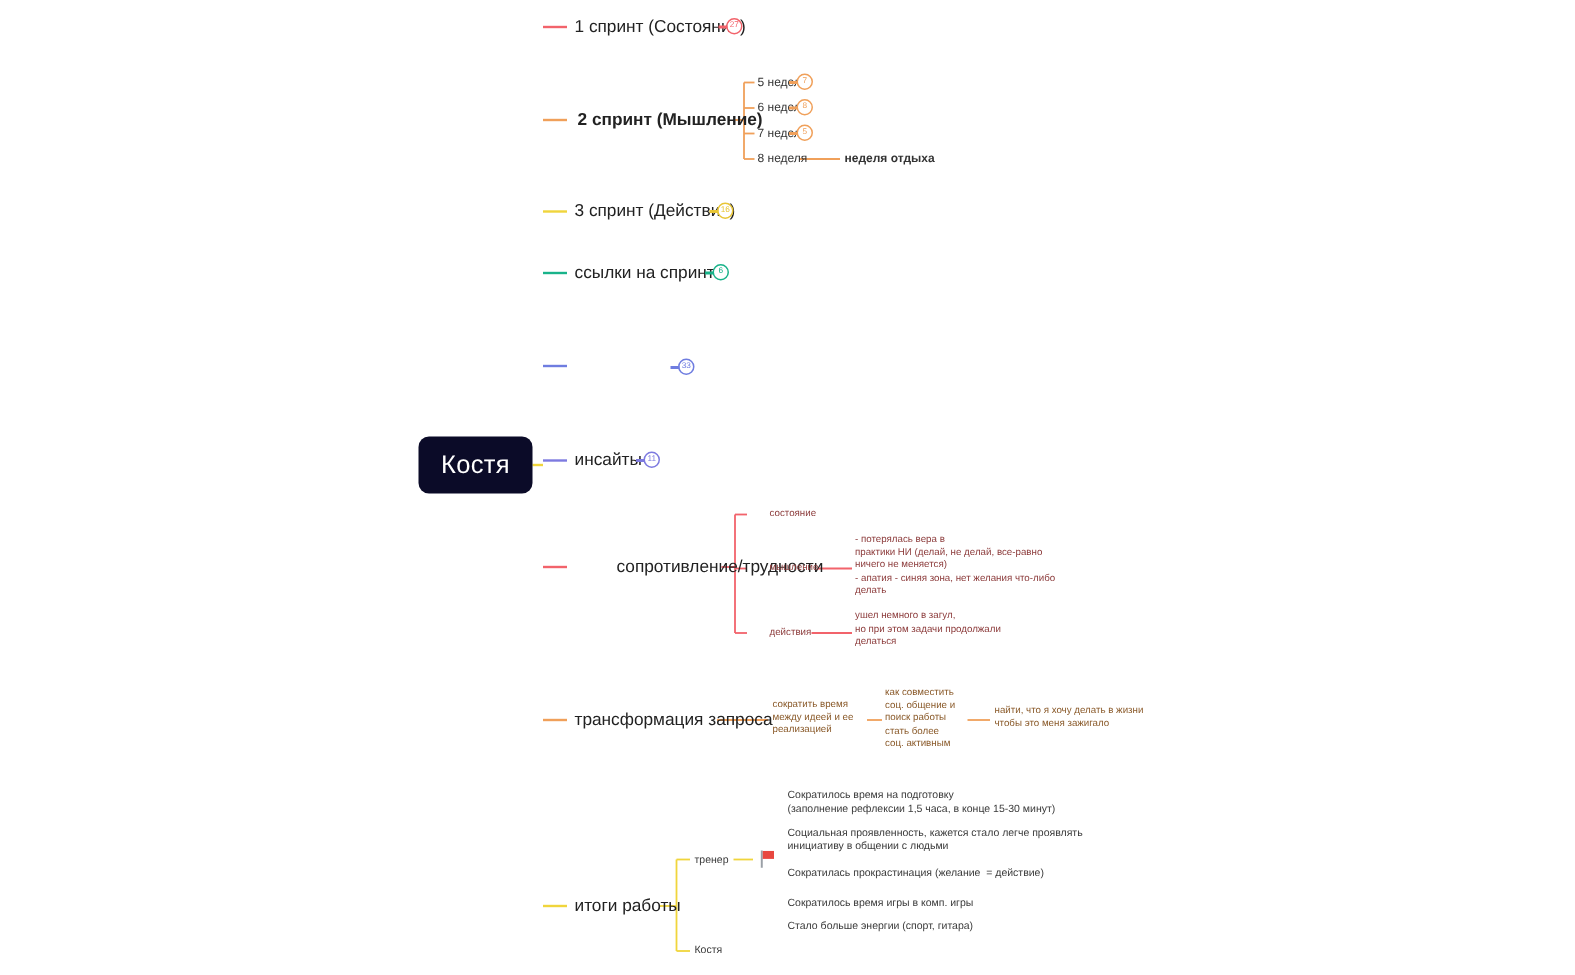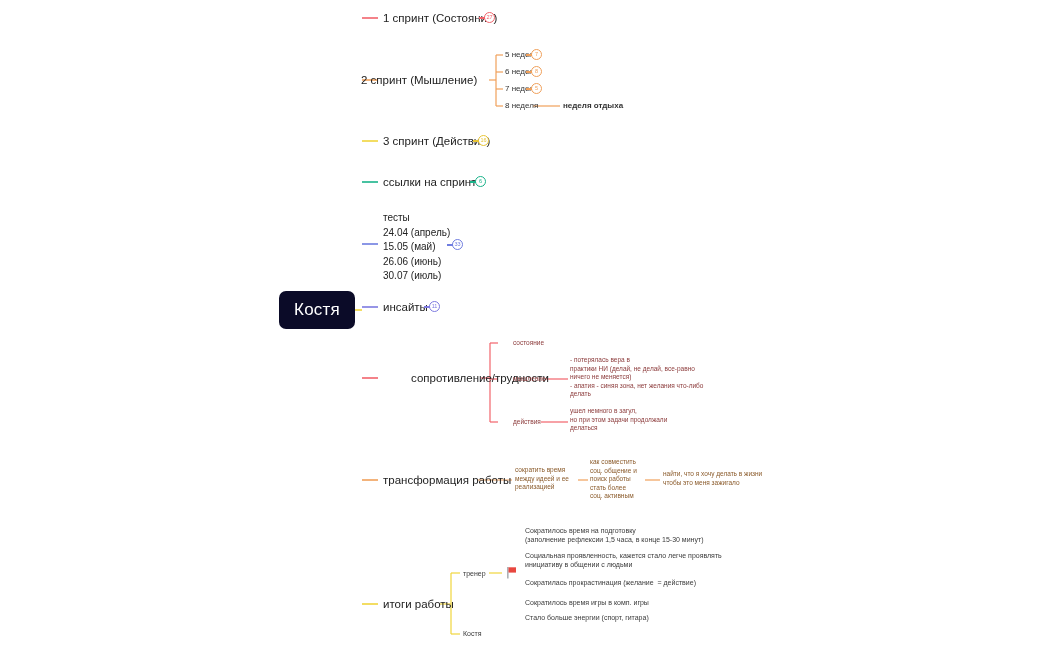--- a/index.html
+++ b/index.html
@@ -126,65 +126,60 @@
     <path d="M451,573 L460,573" stroke="#f0d53c" stroke-width="1.2" fill="none"></path>
     <path d="M451,634 L460,634" stroke="#f0d53c" stroke-width="1.2" fill="none"></path>
     <path d="M489,573 L502,573" stroke="#f0d53c" stroke-width="1.2" fill="none"></path>
   </svg>
 
   <div class="node central">Костя</div>
 
   <div class="node l1" style="left:383px; top:11px;">1 спринт (Состояние)</div>
   <div class="badge b-red" style="left:484px; top:12px;">27</div>
 
-  <div class="node l1" style="left:361px; top:73px;">2 спринт (Мышление)</div>
+  <div class="node l1" style="left:385px; top:73px;font-weight:bold;">2 спринт (Мышление)</div>
 
   <div class="node l2" style="left:505px; top:50px;">5 неделя</div>
   <div class="badge b-org" style="left:531px; top:49px;">7</div>
 
   <div class="node l2" style="left:505px; top:67px;">6 неделя</div>
   <div class="badge b-org" style="left:531px; top:66px;">8</div>
 
   <div class="node l2" style="left:505px; top:84px;">7 неделя</div>
   <div class="badge b-org" style="left:531px; top:83px;">5</div>
 
   <div class="node l2" style="left:505px; top:101px;">8 неделя</div>
   <div class="node l2" style="left:563px; top:101px;font-weight:bold;">неделя отдыха</div>
 
   <div class="node l1" style="left:383px; top:134px;">3 спринт (Действия)</div>
   <div class="badge b-yel" style="left:478px; top:135px;">16</div>
 
   <div class="node l1" style="left:383px; top:175px;">ссылки на спринты</div>
   <div class="badge b-grn" style="left:475px; top:176px;">6</div>
 
-  <div class="node tests" style="left:383px; top:211px;">тесты
-24.04 (апрель)
-15.05 (май)
-26.06 (июнь)
-30.07 (июль)</div>
   <div class="badge b-blu" style="left:452px; top:239px;">33</div>
 
   <div class="node l1" style="left:383px; top:300px;">инсайты</div>
   <div class="badge b-pur" style="left:429px; top:301px;">11</div>
 
   <div class="node l1" style="left:383px; top:371px;margin-left:28px;">сопротивление/трудности</div>
 
   <div class="node l3r" style="left:513px; top:339px;">состояние</div>
   <div class="node l3r" style="left:513px; top:375px;">мышление</div>
   <div class="node l3r" style="left:570px; top:356px;">- потерялась вера в
 практики НИ (делай, не делай, все-равно
 ничего не меняется)
 - апатия - синяя зона, нет желания что-либо
 делать</div>
   <div class="node l3r" style="left:513px; top:418px;">действия</div>
   <div class="node l3r" style="left:570px; top:407px;">ушел немного в загул,
 но при этом задачи продолжали
 делаться</div>
 
-  <div class="node l1" style="left:383px; top:473px;">трансформация работы</div>
+  <div class="node l1" style="left:383px; top:473px;">трансформация запроса</div>
   <div class="node l3o" style="left:515px; top:466px;">сократить время
 между идеей и ее
 реализацией</div>
   <div class="node l3o" style="left:590px; top:458px;">как совместить
 соц. общение и
 поиск работы
 стать более
 соц. активным</div>
   <div class="node l3o" style="left:663px; top:470px;">найти, что я хочу делать в жизни
 чтобы это меня зажигало</div>

